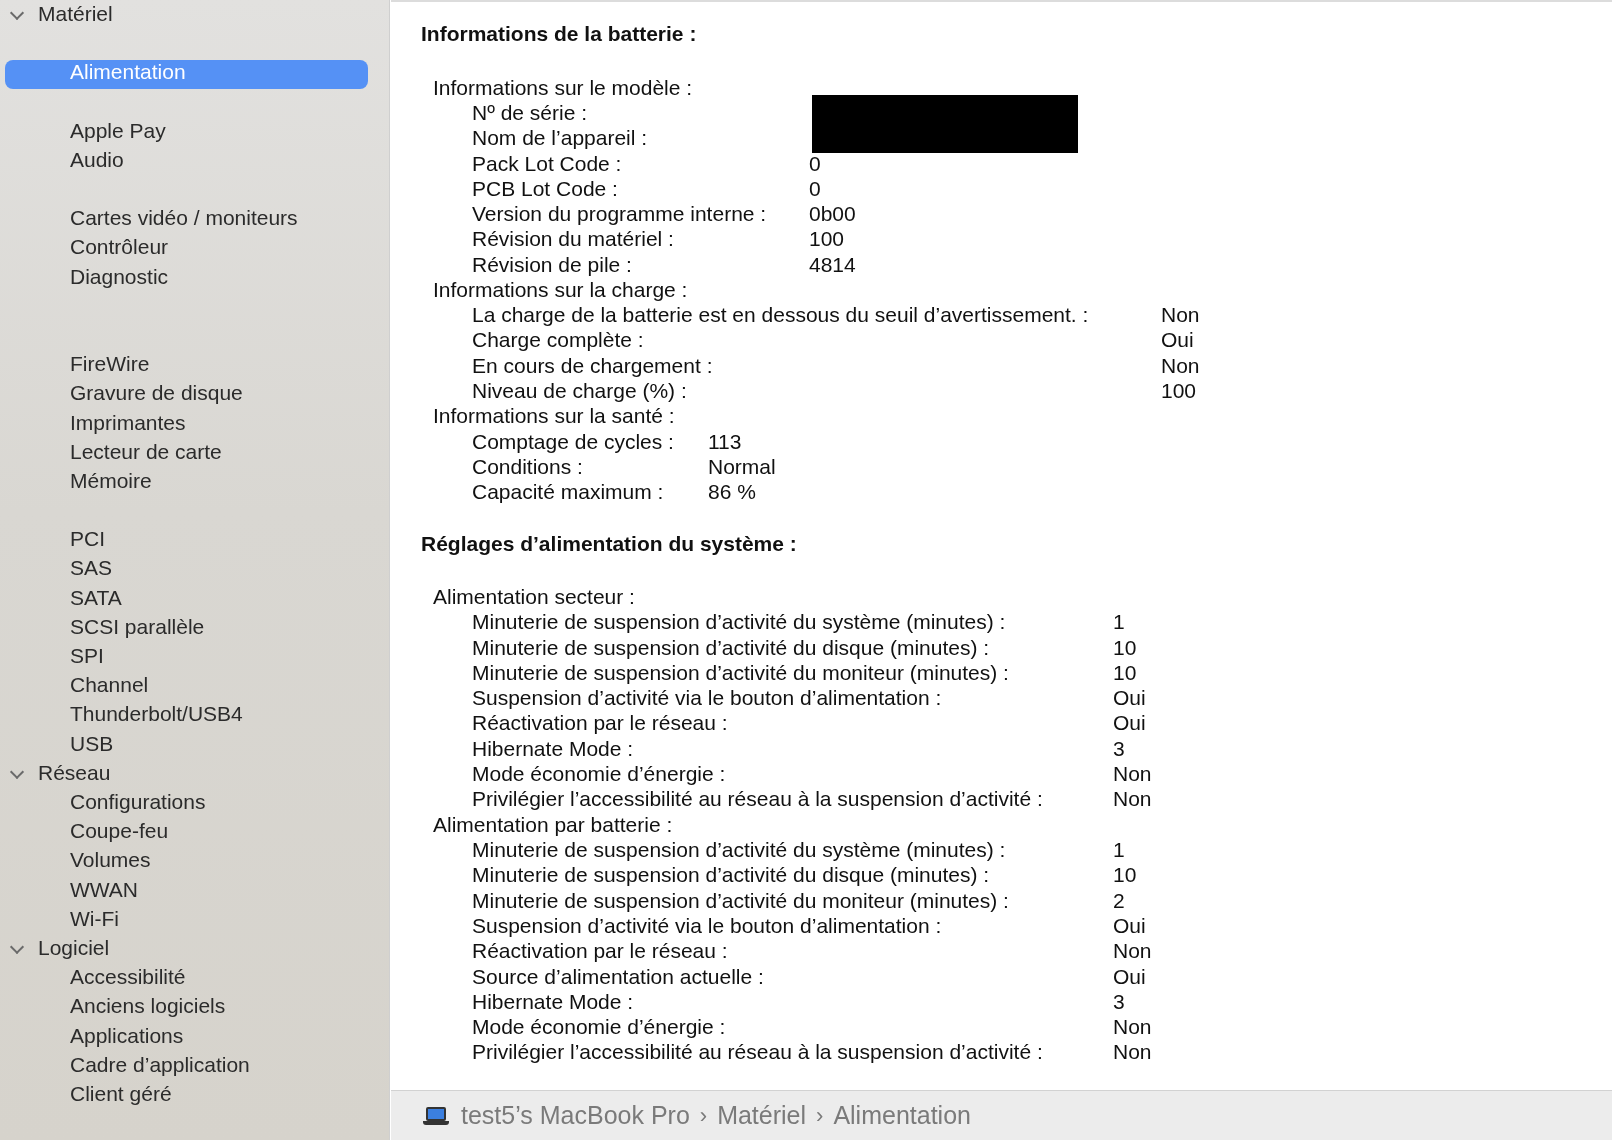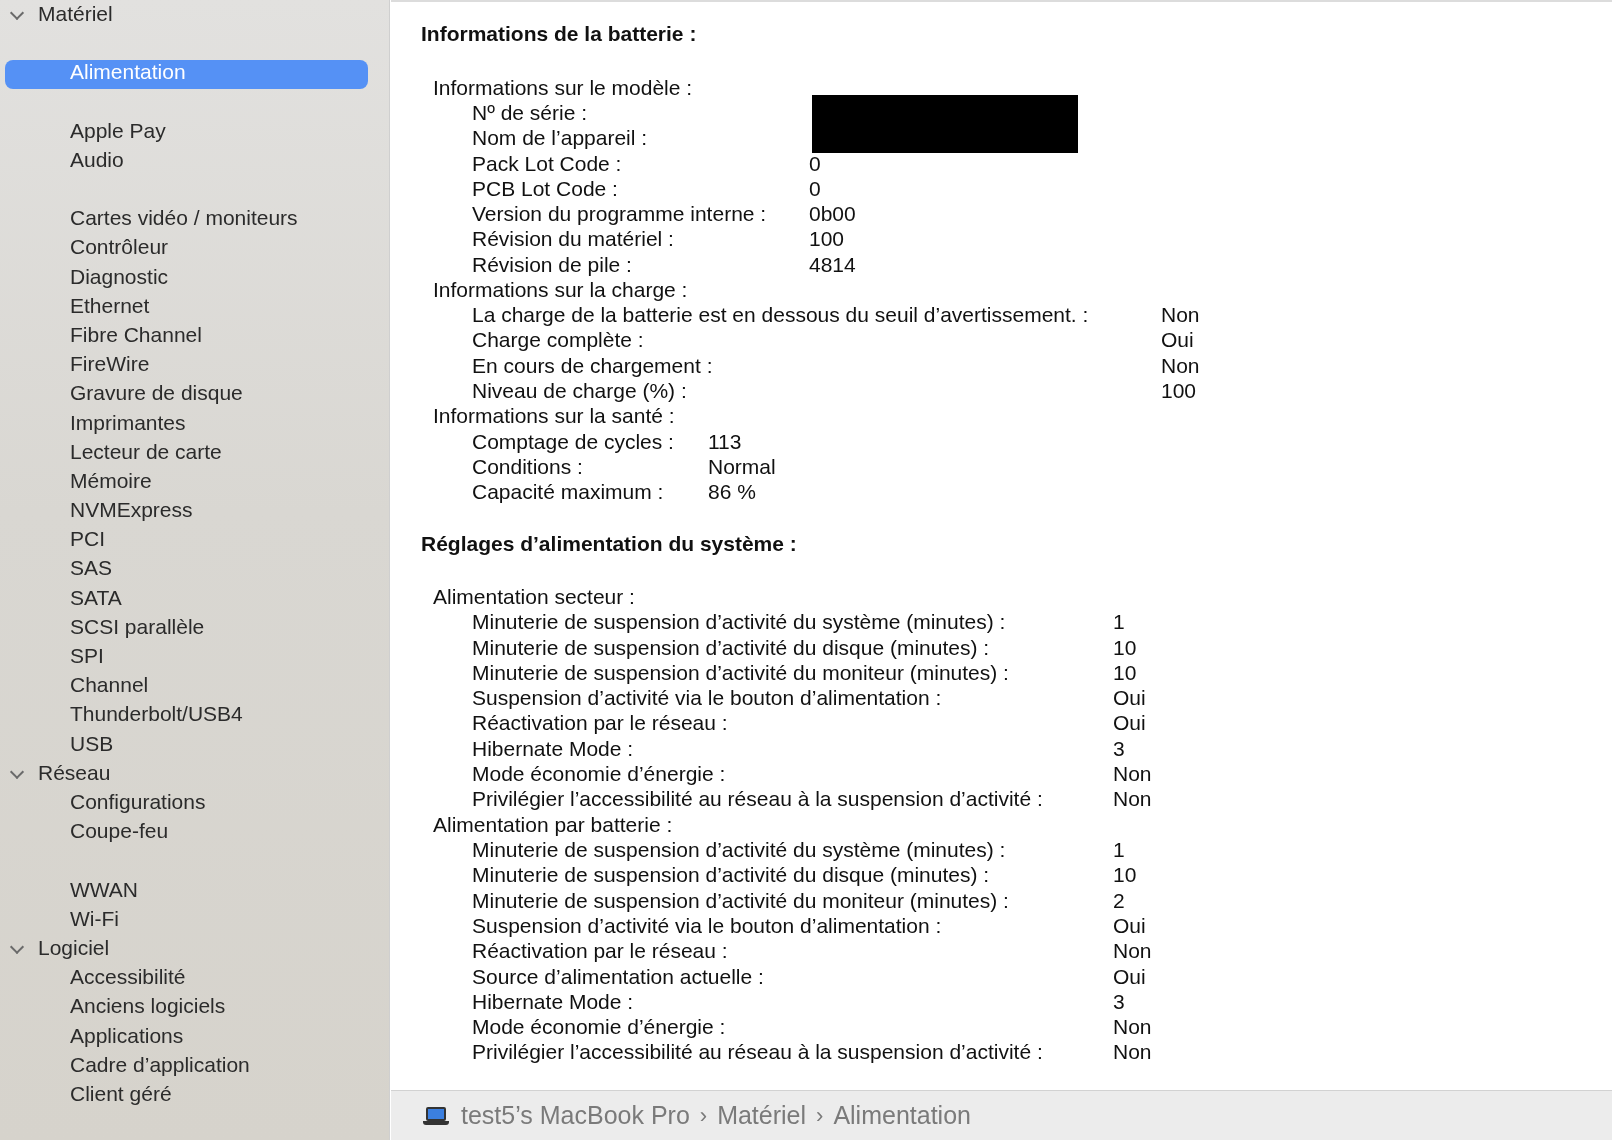--- a/index.html
+++ b/index.html
@@ -50,40 +50,38 @@
 <div class="sidebar">
   <div class="sel-bg"></div>
 
   <div class="sb-row sb-group" style="top:0px"><span class="chev"></span><span>Matériel</span></div>
   <div class="sb-row sb-item selected" style="top:58px">Alimentation</div>
   <div class="sb-row sb-item" style="top:117px">Apple Pay</div>
   <div class="sb-row sb-item" style="top:146px">Audio</div>
   <div class="sb-row sb-item" style="top:204px">Cartes vidéo / moniteurs</div>
   <div class="sb-row sb-item" style="top:233px">Contrôleur</div>
   <div class="sb-row sb-item" style="top:263px">Diagnostic</div>
-  <div class="sb-row sb-item" style="top:292px">Ethernet</div>
-  <div class="sb-row sb-item" style="top:321px">Fibre Channel</div>
   <div class="sb-row sb-item" style="top:350px">FireWire</div>
   <div class="sb-row sb-item" style="top:379px">Gravure de disque</div>
   <div class="sb-row sb-item" style="top:409px">Imprimantes</div>
   <div class="sb-row sb-item" style="top:438px">Lecteur de carte</div>
   <div class="sb-row sb-item" style="top:467px">Mémoire</div>
-  <div class="sb-row sb-item" style="top:496px">NVMExpress</div>
   <div class="sb-row sb-item" style="top:525px">PCI</div>
   <div class="sb-row sb-item" style="top:554px">SAS</div>
   <div class="sb-row sb-item" style="top:584px">SATA</div>
   <div class="sb-row sb-item" style="top:613px">SCSI parallèle</div>
   <div class="sb-row sb-item" style="top:642px">SPI</div>
   <div class="sb-row sb-item" style="top:671px">Channel</div>
   <div class="sb-row sb-item" style="top:700px">Thunderbolt/USB4</div>
   <div class="sb-row sb-item" style="top:730px">USB</div>
 
   <div class="sb-row sb-group" style="top:759px"><span class="chev"></span><span>Réseau</span></div>
   <div class="sb-row sb-item" style="top:788px">Configurations</div>
   <div class="sb-row sb-item" style="top:817px">Coupe-feu</div>
+  <div class="sb-row sb-item" style="top:846px">Volumes</div>
   <div class="sb-row sb-item" style="top:876px">WWAN</div>
   <div class="sb-row sb-item" style="top:905px">Wi-Fi</div>
 
   <div class="sb-row sb-group" style="top:934px"><span class="chev"></span><span>Logiciel</span></div>
   <div class="sb-row sb-item" style="top:963px">Accessibilité</div>
   <div class="sb-row sb-item" style="top:992px">Anciens logiciels</div>
   <div class="sb-row sb-item" style="top:1022px">Applications</div>
   <div class="sb-row sb-item" style="top:1051px">Cadre d’application</div>
   <div class="sb-row sb-item" style="top:1080px">Client géré</div>
 </div>

